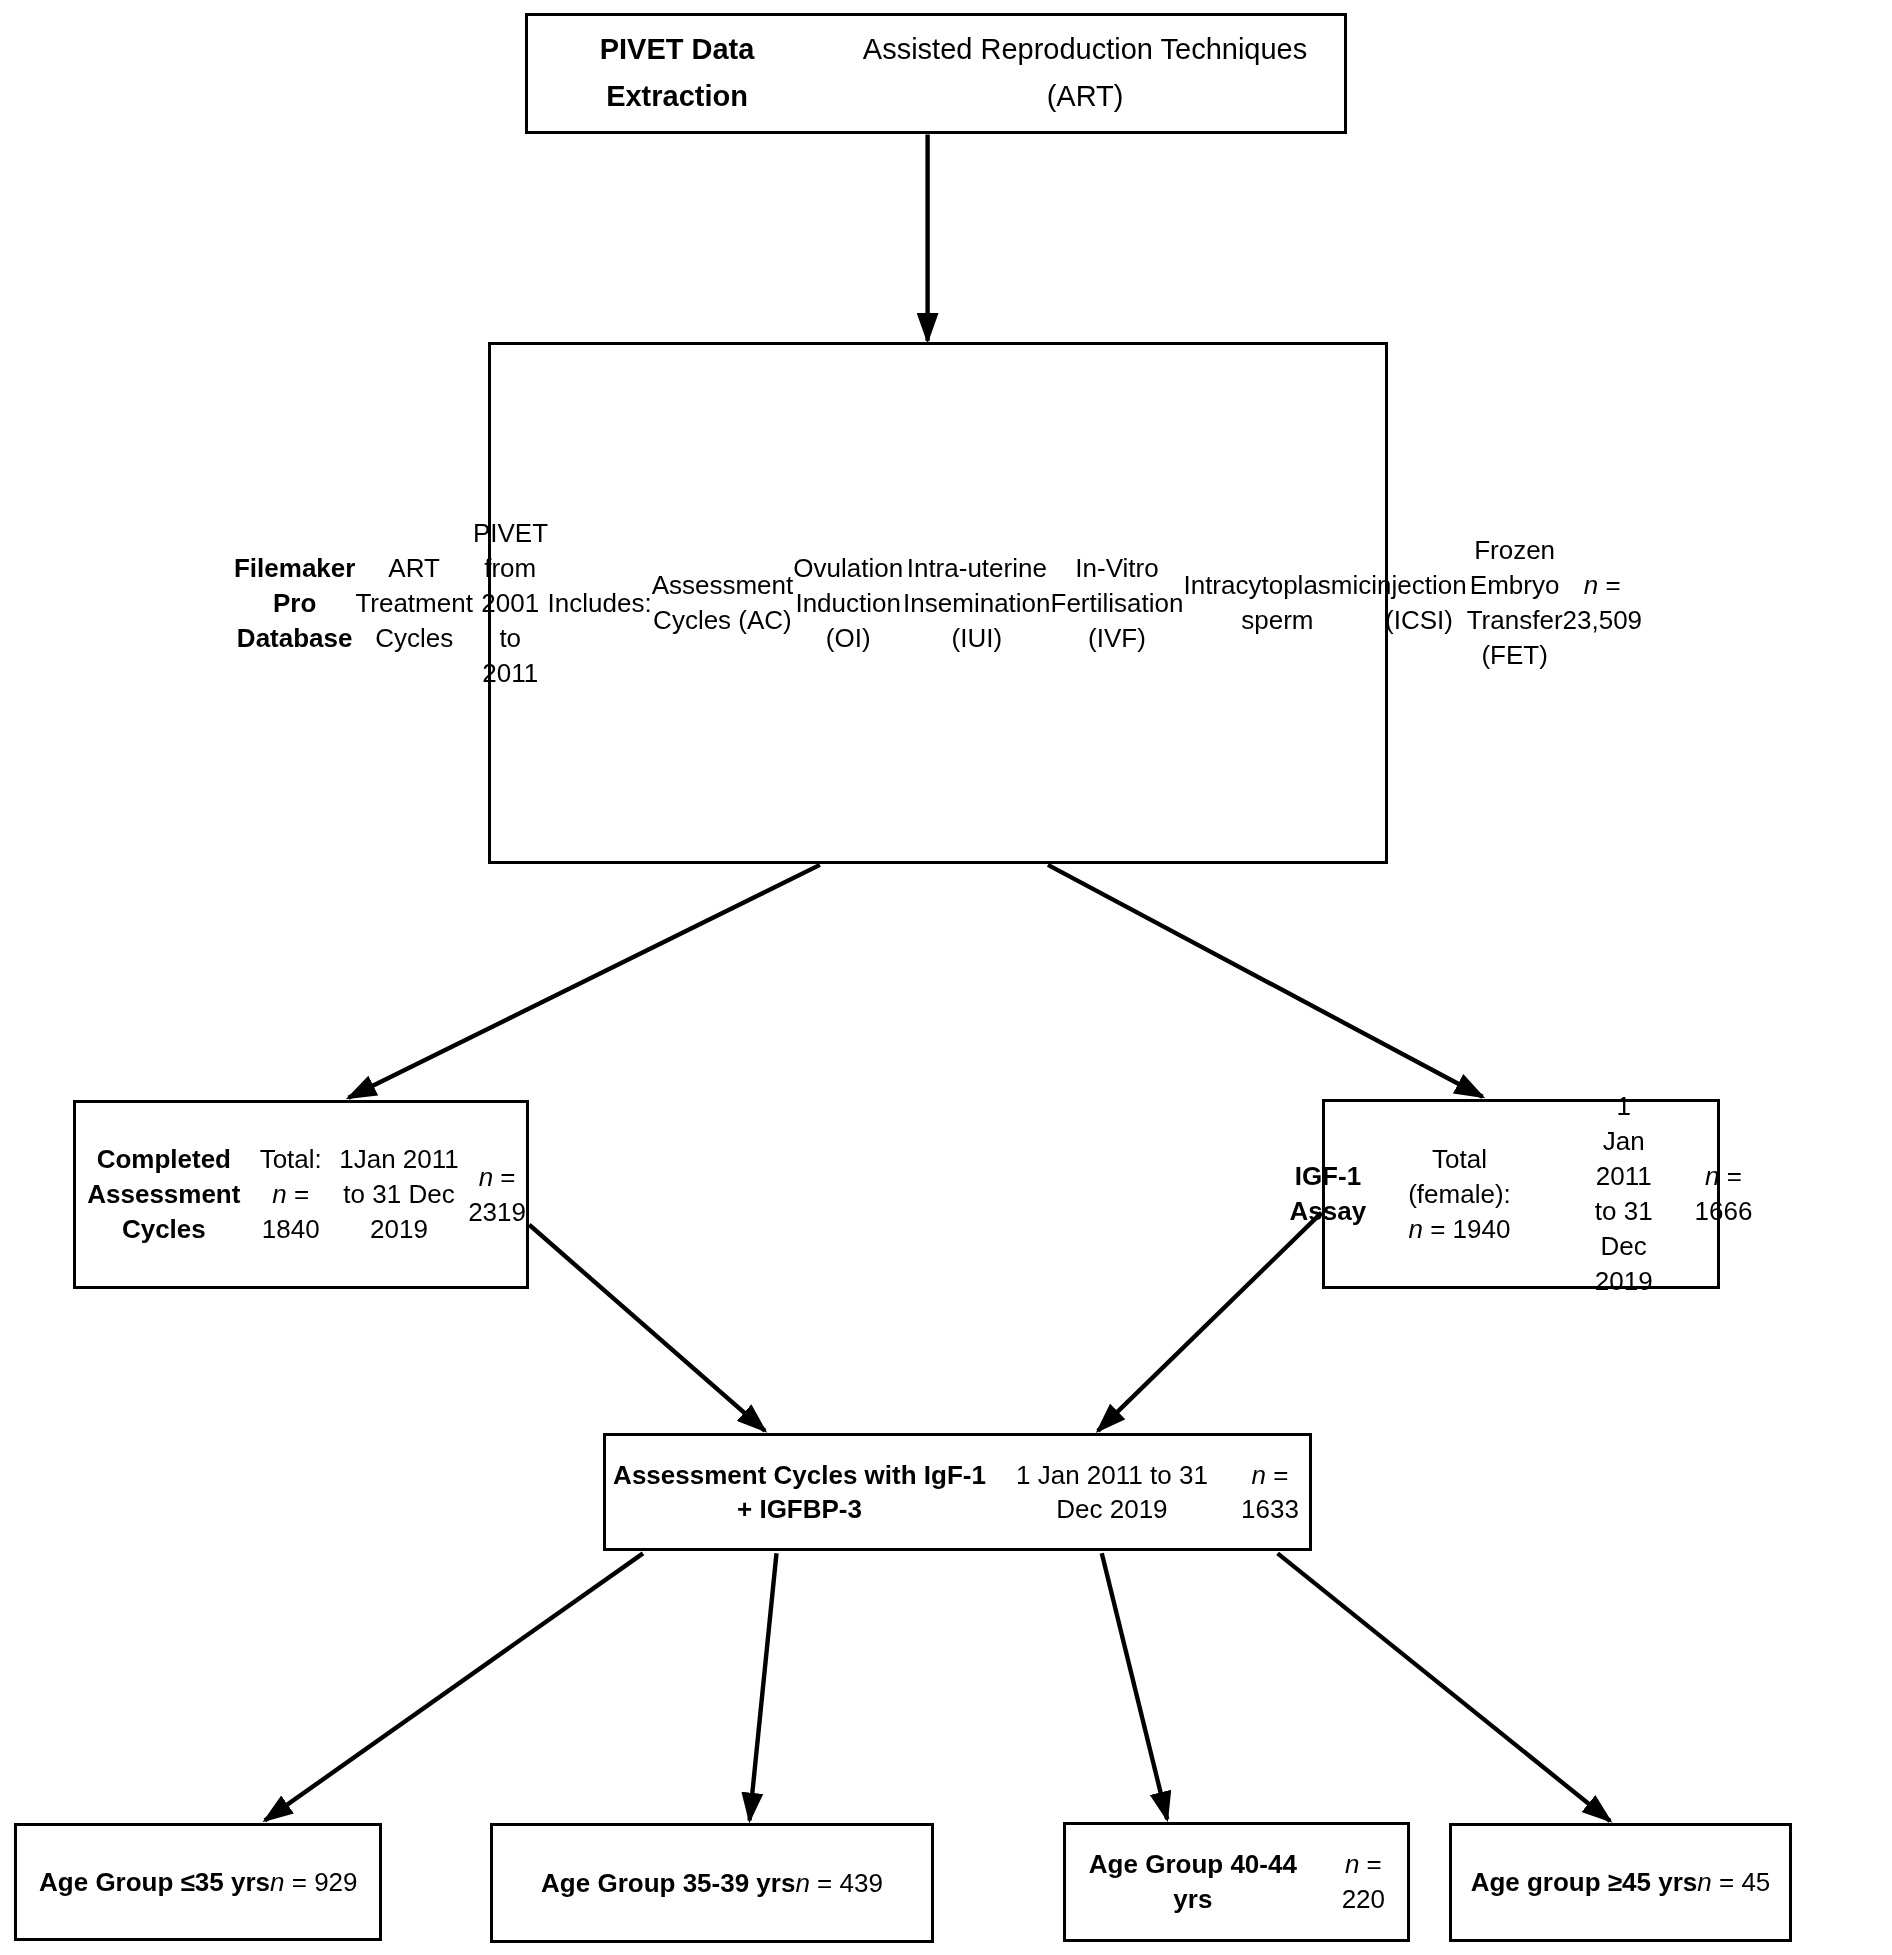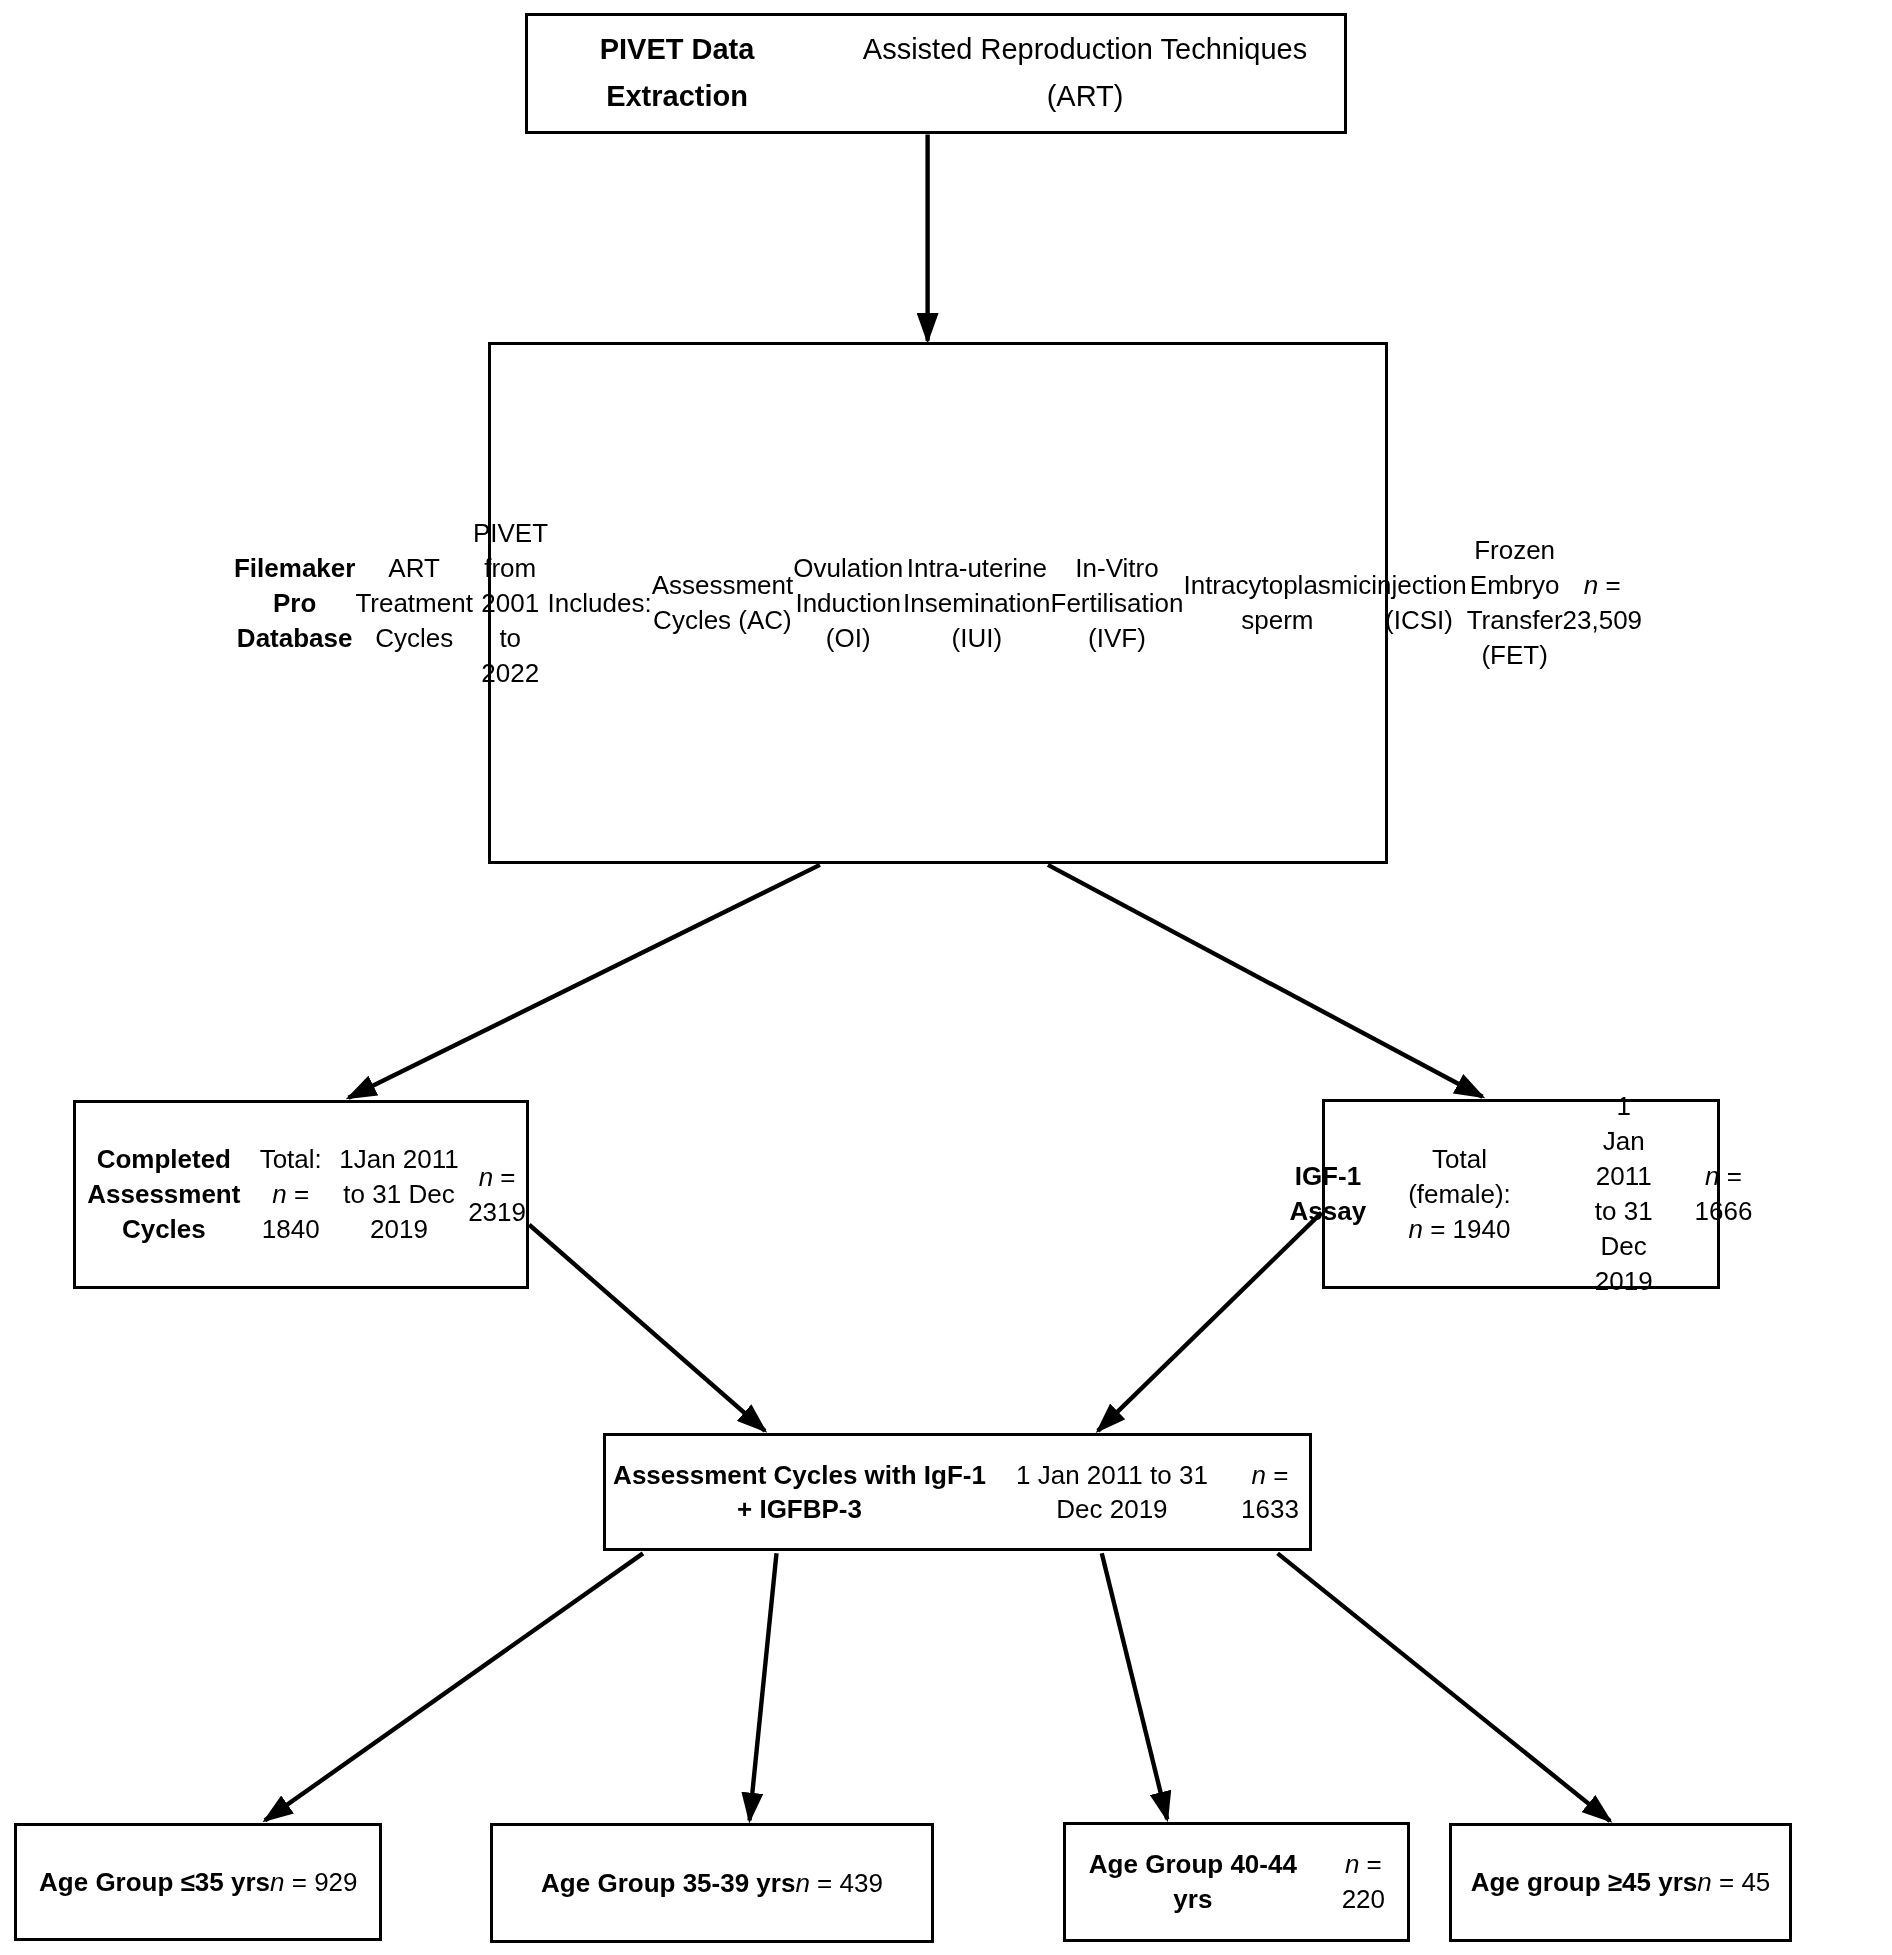--- a/index.html
+++ b/index.html
@@ -55,21 +55,21 @@
   </svg>
 
   <div class="box" id="box-top">
     <div class="ln b">PIVET Data Extraction</div>
     <div class="ln">Assisted Reproduction Techniques (ART)</div>
   </div>
 
   <div class="box" id="box-db">
     <div class="ln b">Filemaker Pro Database</div>
     <div class="ln">ART Treatment Cycles</div>
-    <div class="ln">PIVET from 2001 to 2022</div>
+    <div class="ln">PIVET from 2001 to 2011</div>
     <div class="ln">Includes:</div>
     <div class="ln">Assessment Cycles (AC)</div>
     <div class="ln">Ovulation Induction (OI)</div>
     <div class="ln">Intra-uterine Insemination (IUI)</div>
     <div class="ln">In-Vitro Fertilisation (IVF)</div>
     <div class="ln">Intracytoplasmic sperm</div>
     <div class="ln">injection (ICSI)</div>
     <div class="ln">Frozen Embryo Transfer (FET)</div>
     <div class="ln"><span class="nv">n</span><span> = 23,509</span></div>
   </div>

